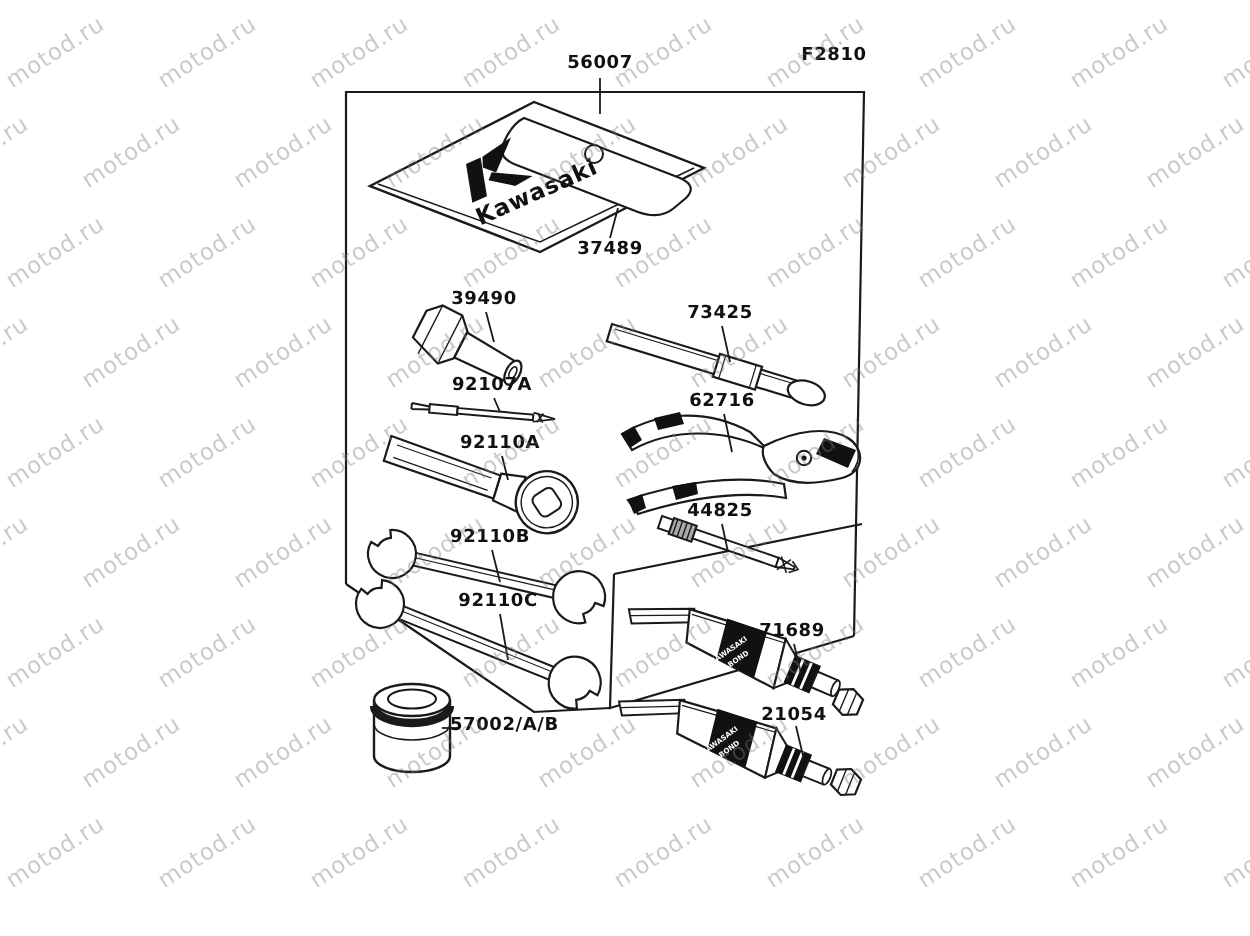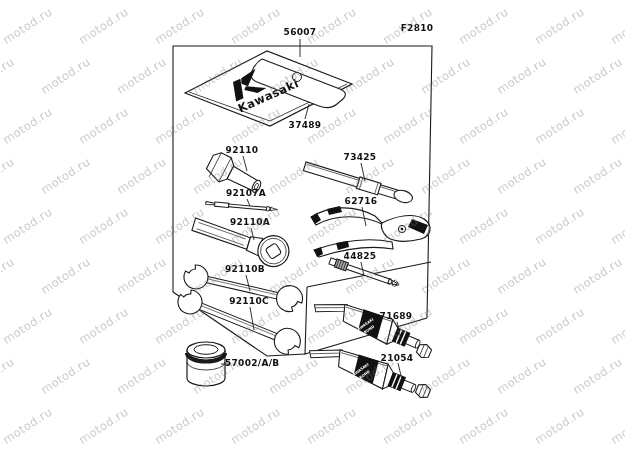--- a/index.html
+++ b/index.html
@@ -179,21 +179,21 @@
     <path d="M221,364 L229,364"></path>
     <path d="M397,322 L401,339"></path>
     <path d="M398,363 L402,380"></path>
   </g>
 </svg>
 
 <div>
   <div class="plabel" style="left:300px;top:27px">56007</div>
   <div class="plabel" style="left:417px;top:23px">F2810</div>
   <div class="plabel" style="left:305px;top:120px">37489</div>
-  <div class="plabel" style="left:242px;top:145px">92110</div>
+  <div class="plabel" style="left:242px;top:145px">39490</div>
   <div class="plabel" style="left:246px;top:188px">92107A</div>
   <div class="plabel" style="left:250px;top:217px">92110A</div>
   <div class="plabel" style="left:360px;top:152px">73425</div>
   <div class="plabel" style="left:361px;top:196px">62716</div>
   <div class="plabel" style="left:360px;top:251px">44825</div>
   <div class="plabel" style="left:245px;top:264px">92110B</div>
   <div class="plabel" style="left:249px;top:296px">92110C</div>
   <div class="plabel la" style="left:225px;top:358px">57002/A/B</div>
   <div class="plabel" style="left:396px;top:311px">71689</div>
   <div class="plabel" style="left:397px;top:353px">21054</div>

